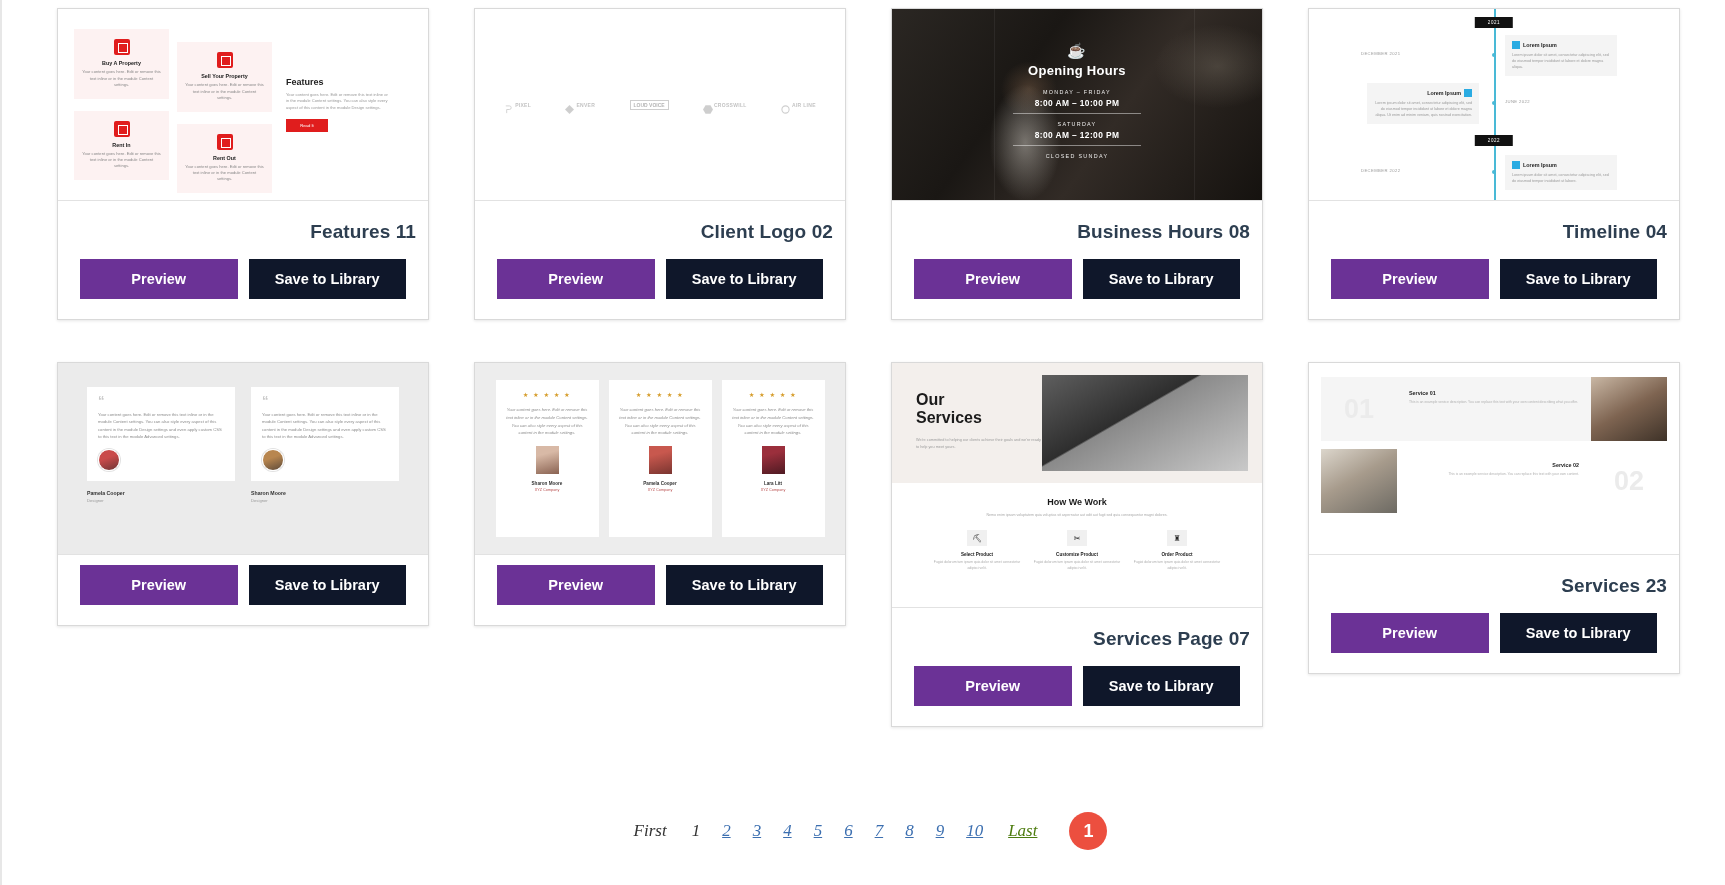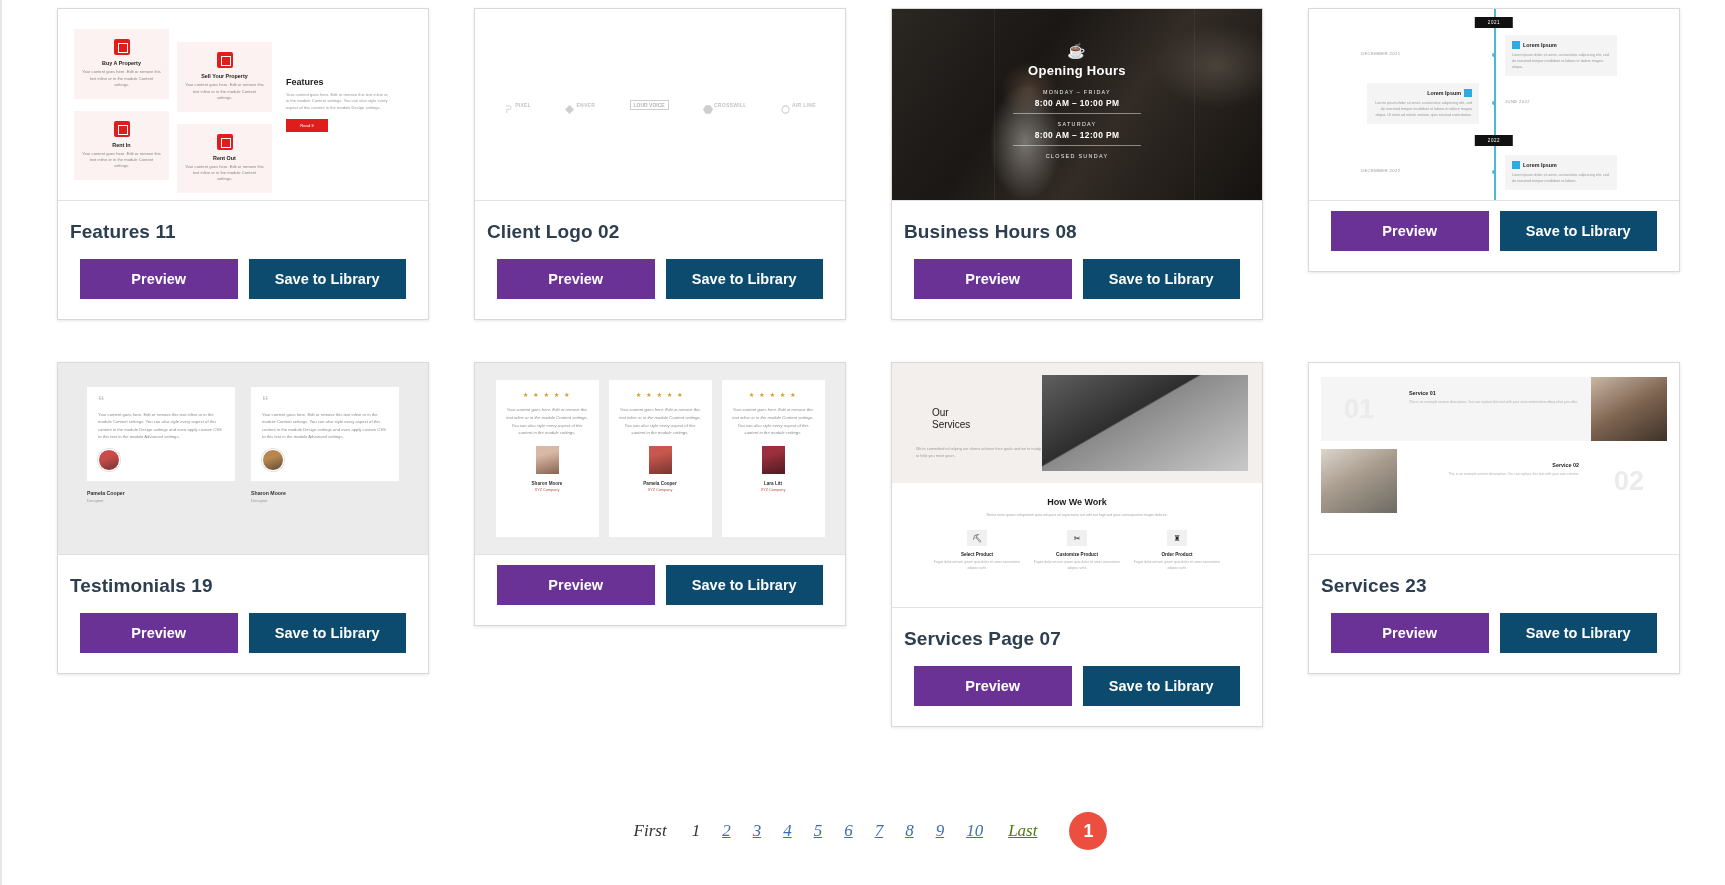--- a/index.html
+++ b/index.html
@@ -34,41 +34,41 @@
   .thumb {
     height: 192px;
     border-bottom: 1px solid #e2e2e2;
     overflow: hidden;
     position: relative;
     background: #fff;
   }
   .thumb.tall { height: 245px; }
   .card-body { padding: 10px 12px 16px; }
   .card-title {
-    text-align: left;
+    text-align: right;
     font-size: 19px;
     font-weight: 700;
     color: #2d3e50;
     margin: 10px 0 16px;
     letter-spacing: .1px;
   }
   .btn-row { display: flex; gap: 3px; padding: 0 10px 4px; }
   .btn {
     flex: 1;
     text-align: center;
     padding: 12px 4px;
     color: #fff;
     font-size: 14.5px;
     font-weight: 700;
     cursor: pointer;
     border: none;
     font-family: "Liberation Sans", sans-serif;
   }
   .btn-preview { background: #6b3296; }
-  .btn-save { background: #0c4a6e; margin-left: 8px; }
+  .btn-save { background: #0f172a; margin-left: 8px; }
 
   
   .f11 { padding: 14px 16px; display: flex; gap: 8px; align-items: center; height: 100%; }
   .f11-col { display: flex; flex-direction: column; gap: 12px; width: 95px; }
   .f11-box { background: #fdf2f2; padding: 10px 8px; text-align: center; }
   .f11-ico { width: 16px; height: 16px; background: #e01d1d; margin: 0 auto 5px;
              border-radius: 2px; position: relative; }
   .f11-ico::after { content:""; position:absolute; left:4px; top:4px; width:8px; height:8px;
                     border:1.4px solid #fff; }
   .f11-h { font-size: 5.4px; font-weight: 700; color: #222; margin-bottom: 3px; }
@@ -142,21 +142,21 @@
             background: linear-gradient(165deg,#d8b9a6 30%,#8a6352); }
   .t15-av.b { background: linear-gradient(165deg,#c8584e 30%,#7a3530); }
   .t15-av.c { background: linear-gradient(165deg,#9b2f3c 30%,#4e1a22); }
   .t15-name { font-size: 4.6px; font-weight: 700; color: #333; margin-top: 7px; }
   .t15-role { font-size: 3.8px; color: #b94e4e; margin-top: 2px; }
 
   
   .sp { height: 100%; background: #fff; }
   .sp-top { display: flex; background: #f3efec; height: 120px; }
   .sp-left { width: 42%; padding: 28px 0 0 24px; }
-  .sp-left h3 { margin: 16px; font-size: 10px; font-weight: 400; color: #1b1b1b; line-height: 1.15; }
+  .sp-left h3 { margin: 0; font-size: 16px; font-weight: 700; color: #1b1b1b; line-height: 1.15; }
   .sp-left p { margin: 9px 0 0; font-size: 3.8px; color: #9d9d9d; line-height: 1.8; }
   .sp-img { width: 58%; margin: 12px 14px 12px 0;
             background: linear-gradient(150deg,#5f5f5f 0%,#2e2e2e 42%,#8a8a8a 43%,#c9c9c9 100%); }
   .sp-bot { padding: 14px 10px 0; text-align: center; }
   .sp-bot h4 { margin: 0 0 5px; font-size: 9px; font-weight: 700; color: #1b1b1b; }
   .sp-bot > p { margin: 0 auto 12px; font-size: 3.6px; color: #a9a9a9; width: 74%; line-height: 1.7; }
   .sp-cols { display: flex; gap: 8px; justify-content: center; }
   .sp-col { width: 92px; text-align: center; }
   .sp-ico { width: 20px; height: 16px; background: #f0f0f0; margin: 0 auto 6px;
             display: flex; align-items: center; justify-content: center; font-size: 8px; color: #222; }
@@ -351,20 +351,21 @@
           <div class="tl-card" style="left:196px;top:146px;">
             <h5>
               <span class="tl-badge"></span>
               <span>Lorem Ipsum</span>
             </h5>
             <p>Lorem ipsum dolor sit amet, consectetur adipiscing elit, sed do eiusmod tempor incididunt ut labore.</p>
           </div>
         </div>
       </div>
       <div class="card-body">
+        <div class="card-title">Timeline 04</div>
         <div class="btn-row">
           <button class="btn btn-preview">Preview</button>
           <button class="btn btn-save">Save to Library</button>
         </div>
       </div>
     </div>
 
     <div class="card">
       <div class="thumb">
         <div class="t19">
@@ -382,21 +383,20 @@
               <div class="t19-q">“</div>
               <div class="t19-p">Your content goes here. Edit or remove this text inline or in the module Content settings. You can also style every aspect of this content in the module Design settings and even apply custom CSS to this text in the module Advanced settings.</div>
               <div class="t19-av b"></div>
             </div>
             <div class="t19-name">Sharon Moore</div>
             <div class="t19-role">Designer</div>
           </div>
         </div>
       </div>
       <div class="card-body">
-        <div class="card-title">Testimonials 19</div>
         <div class="btn-row">
           <button class="btn btn-preview">Preview</button>
           <button class="btn btn-save">Save to Library</button>
         </div>
       </div>
     </div>
 
     <div class="card">
       <div class="thumb">
         <div class="t15">

